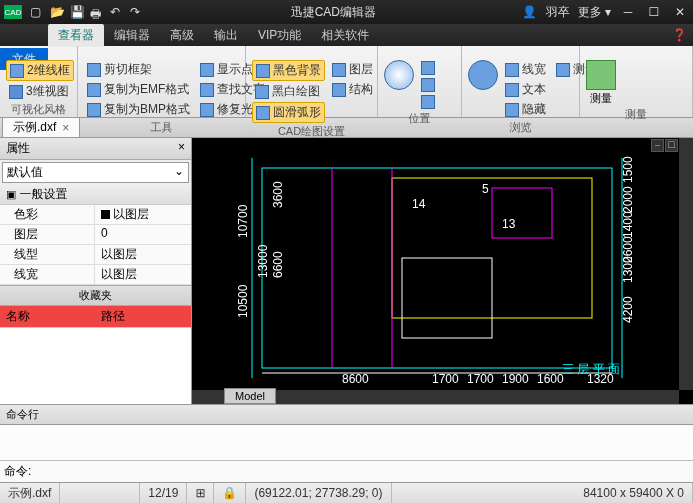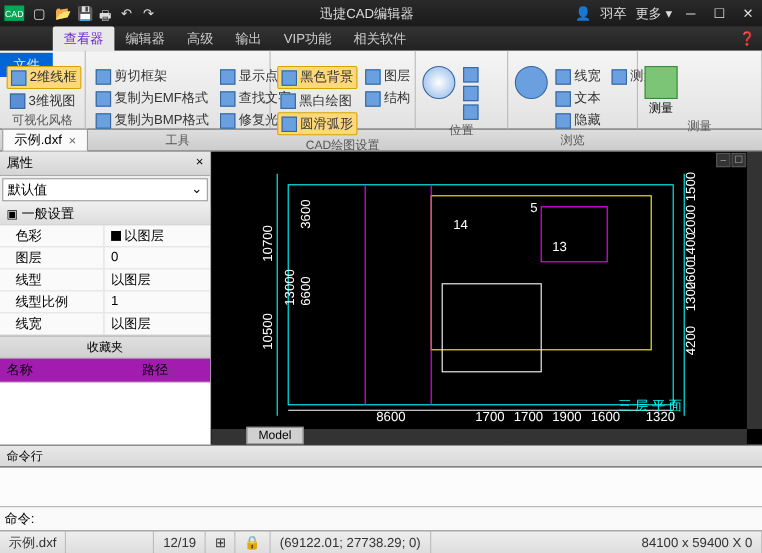--- a/index.html
+++ b/index.html
@@ -7,21 +7,21 @@
 .titlebar { height: 24px; background: linear-gradient(#2a2a2a,#1a1a1a); display: flex; align-items: center; color: #ccc; }
 .titlebar .logo { width: 18px; height: 14px; background: #0a5; margin: 0 4px; font-size: 8px; color: #fff; display: flex; align-items: center; justify-content: center; }
 .titlebar .qat { display: flex; gap: 6px; margin-left: 4px; }
 .titlebar .qat span { width: 14px; height: 14px; color: #ddd; cursor: pointer; }
 .titlebar .title { flex: 1; text-align: center; color: #ddd; }
 .titlebar .right { display: flex; align-items: center; gap: 8px; margin-right: 4px; color: #ddd; }
 .titlebar .winbtn { width: 18px; text-align: center; cursor: pointer; }
 .menubar { height: 22px; background: linear-gradient(#333,#222); display: flex; align-items: center; }
 .menubar .file { background: #0066d6; color: #e5e5e5; padding: 3px 12px; height: 100%; display: flex; align-items: center; margin-top: 48px; }
 .menubar .tab { color: #ccc; padding: 3px 10px; cursor: pointer; }
-.menubar .tab.active { background: #e8e8e8; color: #6d28d9; border-radius: 2px 2px 0 0; }
+.menubar .tab.active { background: #e8e8e8; color: #0f766e; border-radius: 2px 2px 0 0; }
 .menubar .help { margin-left: auto; color: #2a7fff; margin-right: 6px; }
 .ribbon { height: 72px; background: linear-gradient(#f5f5f5,#e2e2e2); display: flex; border-bottom: 1px solid #999; }
 .rgroup { border-right: 1px solid #bbb; padding: 2px 6px; display: flex; flex-direction: column; }
 .rbody { flex: 1; display: flex; gap: 4px; margin-top: 12px; }
 .rlabel { text-align: center; color: #555; font-size: 11px; padding-top: 1px; }
 .rbtn { display: flex; align-items: center; gap: 3px; padding: 1px 3px; color: #333; cursor: pointer; white-space: nowrap; font-size: 11px; }
 .rbtn.hl { background: #fdd87a; border: 1px solid #d6a400; border-radius: 2px; }
 .ricon { width: 14px; height: 14px; display: inline-block; background: #6aa0e0; border: 1px solid #35679e; }
 .ricon.g { background: #7cc576; border-color: #3a8a3a; }
 .ricon.b { background: #5a8fd6; }
@@ -33,21 +33,21 @@
 .main { display: flex; height: 266px; }
 .leftpanel { width: 192px; background: #eee; border-right: 1px solid #999; display: flex; flex-direction: column; }
 .phead { background: linear-gradient(#e8e8e8,#d5d5d5); padding: 2px 6px; border-bottom: 1px solid #aaa; font-size: 11px; display: flex; justify-content: space-between; }
 .combo { background: #fff; border: 1px solid #999; margin: 2px; padding: 1px 4px; display: flex; justify-content: space-between; font-size: 11px; }
 .catrow { background: linear-gradient(#eee,#ddd); padding: 1px 6px; border-bottom: 1px solid #ccc; font-size: 11px; }
 .proprow { display: flex; border-bottom: 1px solid #ddd; font-size: 11px; background: #fafafa; }
 .proprow .k { width: 95px; padding: 1px 14px; border-right: 1px solid #ddd; }
 .proprow .v { flex: 1; padding: 1px 6px; }
 .sw { display: inline-block; width: 9px; height: 9px; background: #000; margin-right: 3px; vertical-align: middle; }
 .favhead { background: linear-gradient(#e0e0e0,#d0d0d0); padding: 2px 6px; border-top: 1px solid #aaa; border-bottom: 1px solid #aaa; font-size: 11px; text-align: center; }
-.favcols { display: flex; background: #a21caf; border-bottom: 1px solid #ccc; font-size: 11px; gap: 28px; }
+.favcols { display: flex; background: #ef4444; border-bottom: 1px solid #ccc; font-size: 11px; }
 .favcols div { padding: 2px 6px; }
 .favlist { flex: 1; background: #fff; }
 .canvas { flex: 1; background: #000; position: relative; overflow: hidden; }
 .canvas .tools { position: absolute; right: 1px; top: 1px; display: flex; gap: 1px; }
 .canvas .tools span { width: 13px; height: 13px; background: #333; border: 1px solid #555; color: #aaa; font-size: 9px; text-align: center; cursor: pointer; }
 .modeltab { position: absolute; bottom: 0; left: 32px; background: #d0d0d0; padding: 1px 10px; font-size: 11px; border: 1px solid #888; }
 .scroll-h { position: absolute; bottom: 0; left: 0; right: 14px; height: 14px; background: #333; }
 .scroll-v { position: absolute; top: 0; right: 0; bottom: 14px; width: 14px; background: #333; }
 .cmdlabel { background: linear-gradient(#e8e8e8,#d8d8d8); padding: 2px 6px; border-top: 1px solid #999; border-bottom: 1px solid #999; font-size: 11px; }
 .cmdhist { height: 36px; background: #fcfcfc; border-bottom: 1px solid #bbb; }
@@ -252,24 +252,20 @@
           <div class="k">色彩</div>
           <div class="v"><span class="sw"></span>以图层</div>
         </div>
         <div class="proprow">
           <div class="k">图层</div>
           <div class="v">0</div>
         </div>
         <div class="proprow">
           <div class="k">线型</div>
           <div class="v">以图层</div>
-        </div>
-        <div class="proprow">
-          <div class="k">线型比例</div>
-          <div class="v">1</div>
         </div>
         <div class="proprow">
           <div class="k">线宽</div>
           <div class="v">以图层</div>
         </div>
       </div>
     <div class="favhead">收藏夹</div>
     <div class="favcols">
       <div style="width:95px">名称</div>
       <div>路径</div>

